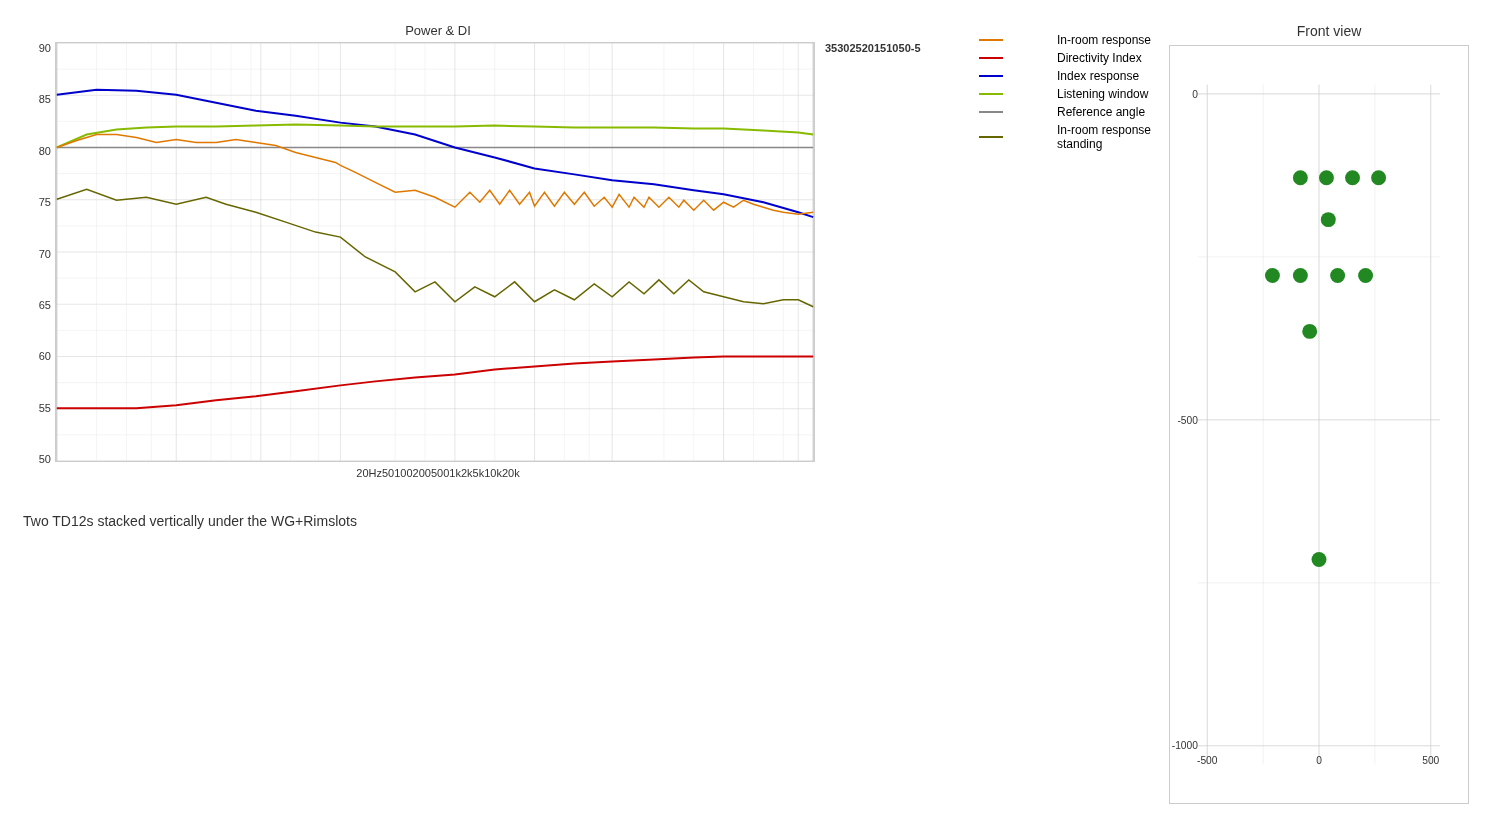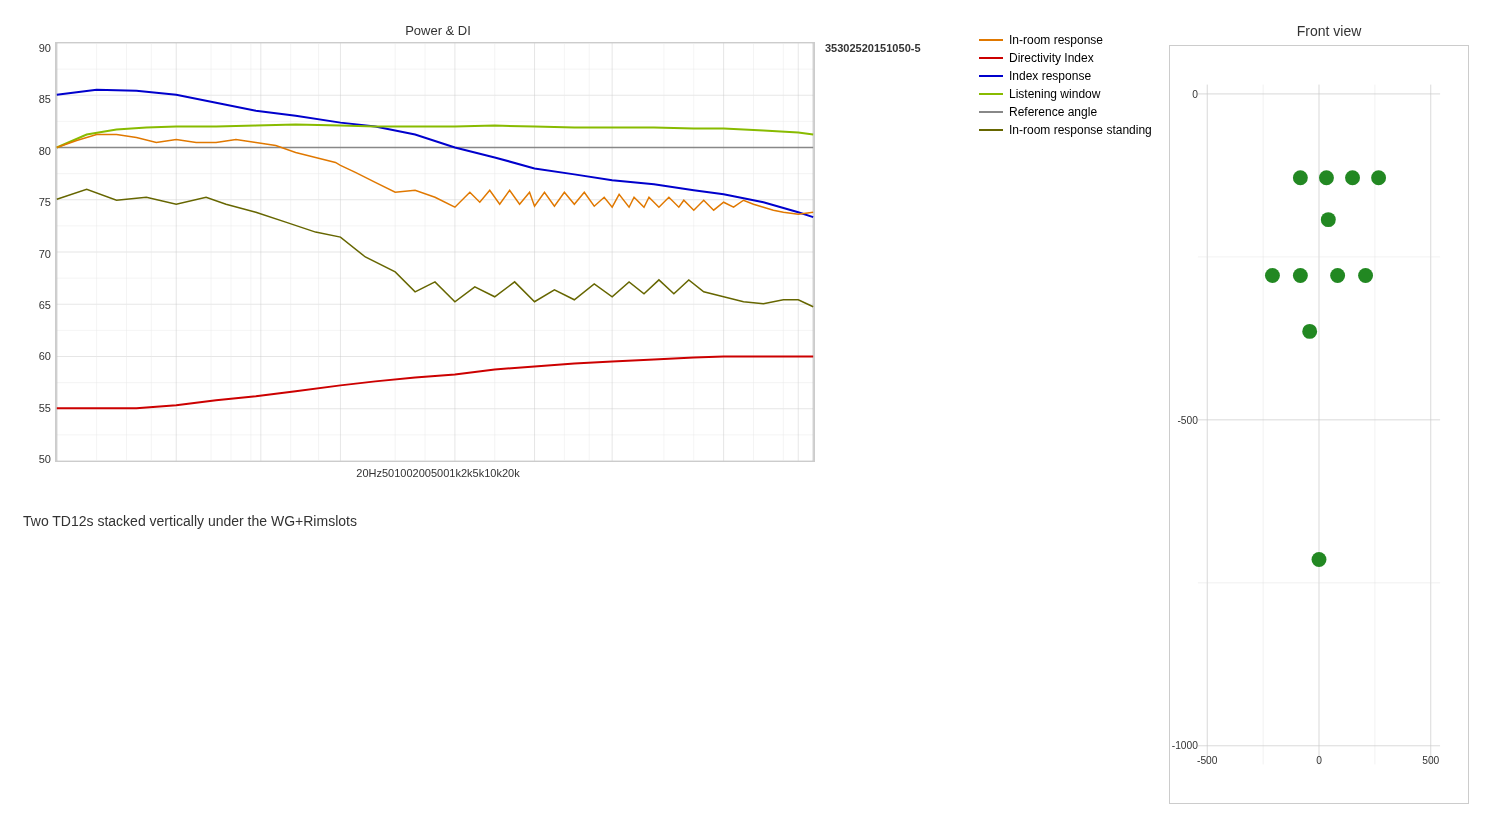--- a/index.html
+++ b/index.html
@@ -89,20 +89,21 @@
     }
     .right-legend {
       width: 200px;
       padding: 10px;
       font-size: 12px;
     }
     .right-legend-item {
       display: flex;
       align-items: center;
       margin-bottom: 4px;
+      gap: 48px;
     }
     .right-legend-line {
       width: 24px;
       height: 2px;
       margin-right: 6px;
       flex-shrink: 0;
     }
     .front-view-panel {
       width: 320px;
       display: flex;

